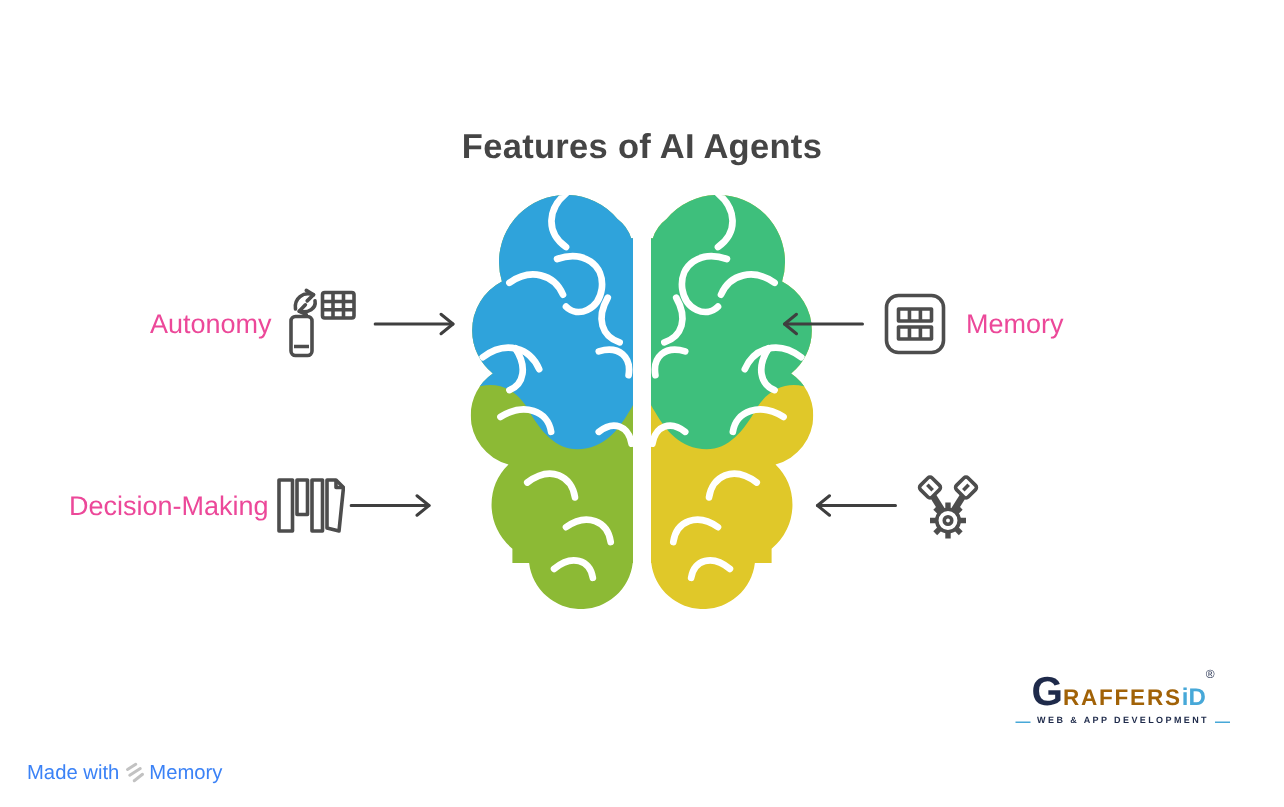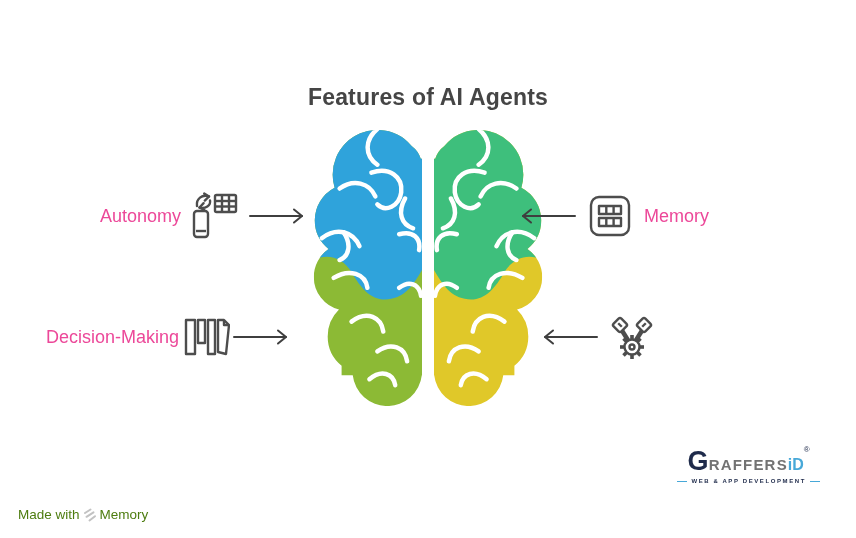--- a/index.html
+++ b/index.html
@@ -16,28 +16,28 @@
   .feature-row .label{font-size:18px;color:#ec4899;white-space:nowrap;}
   .row-autonomy{left:100px;top:188px;height:56px;gap:9px;}
   .row-memory{left:520px;top:190px;height:52px;gap:11px;}
   .row-decision{left:46px;top:311px;height:52px;gap:3px;}
   .row-tool{left:542px;top:311px;height:52px;gap:11px;}
   .icon svg{display:block;}
   .arrow svg{display:block;}
   .logo{position:absolute;right:36px;bottom:54px;text-align:center;line-height:1;}
   .logo-line{white-space:nowrap;}
   .lg-g{font-size:27px;font-weight:bold;color:#1e2a4a;}
-  .lg-raffers{font-size:15px;font-weight:bold;color:#737373;letter-spacing:1.2px;}
+  .lg-raffers{font-size:15px;font-weight:bold;color:#a16207;letter-spacing:1.2px;}
   .lg-id{font-size:16px;font-weight:bold;color:#47a8d8;letter-spacing:0;}
   .lg-reg{font-size:8px;color:#1e2a4a;vertical-align:top;position:relative;top:-2px;}
   .logo-tagline{margin-top:3px;font-size:6px;color:#1e2a4a;letter-spacing:1.6px;
     display:flex;align-items:center;justify-content:center;gap:4px;font-weight:bold;}
   .logo-tagline .dash{display:inline-block;width:10px;height:1px;background:#47a8d8;}
   .footer{position:absolute;left:18px;bottom:16px;display:flex;align-items:center;gap:3px;
-    font-size:13.5px;color:#4d7c0f;}
+    font-size:13.5px;color:#3b82f6;}
   .footer svg{display:block;}
 </style>
 </head>
 <body>
 
 <div class="canvas">
 
   <div class="title">Features of AI Agents</div>
 
   <svg class="brain" viewBox="0 0 230 292" aria-hidden="true">

